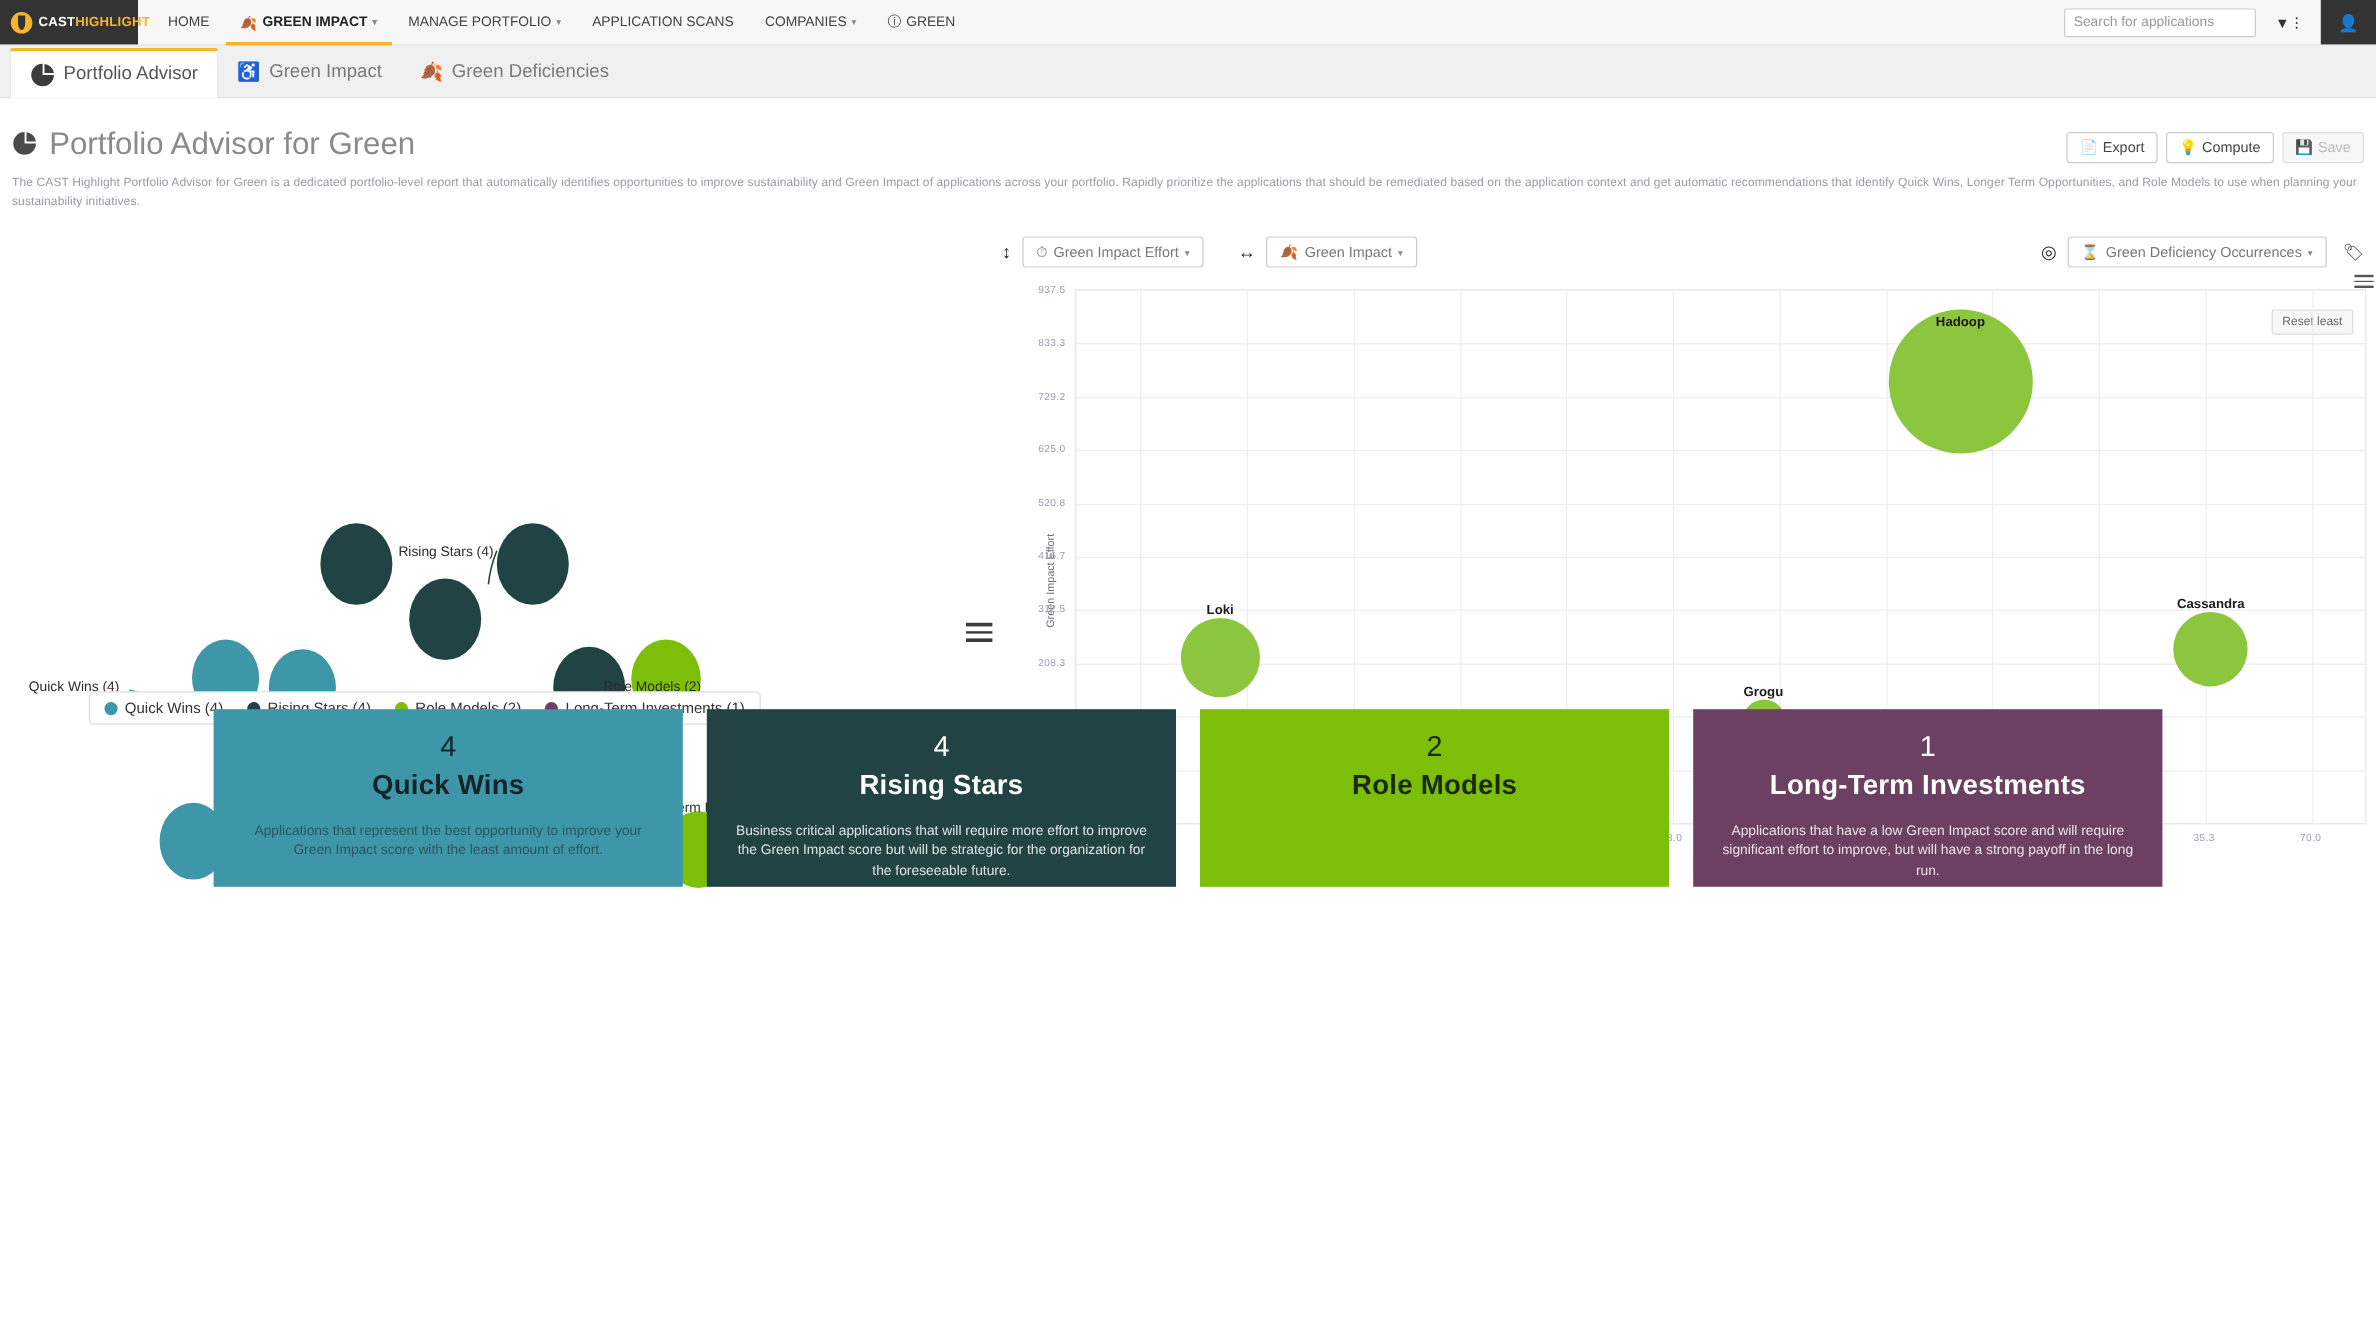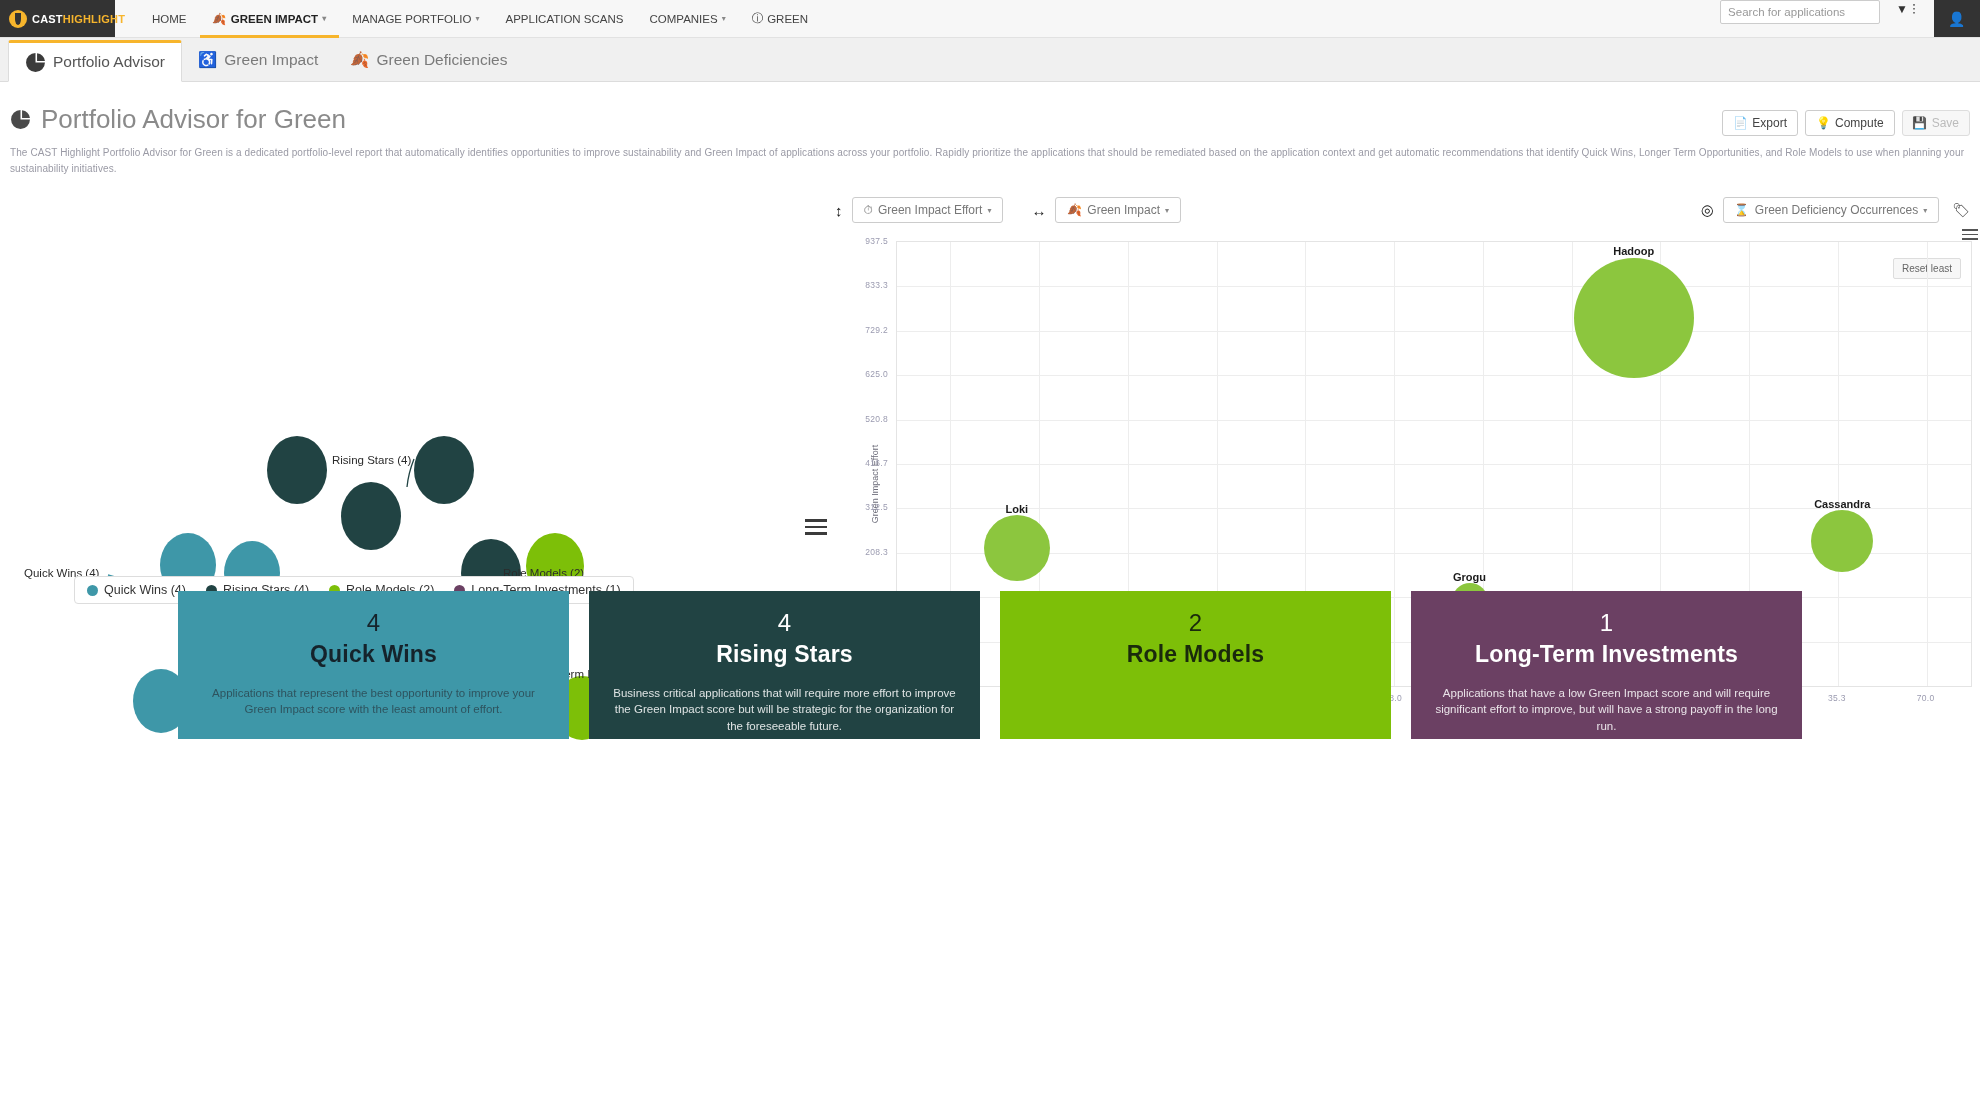--- a/index.html
+++ b/index.html
@@ -27,31 +27,31 @@
   }
   .brand-logo::after {
     content: ""; position: absolute; left: 6px; top: 3px;
     width: 6px; height: 12px; border-radius: 0 0 50% 50%;
     background: #333;
   }
   .brand-text { font-size: 11px; font-weight: bold; letter-spacing: .2px; }
   .brand-text .w { color: #ffffff; }
   .brand-text .y { color: #f7b52c; }
 
-  .nav-items { display: flex; align-items: center; gap: 0px; padding-left: 24px; }
+  .nav-items { display: flex; align-items: center; gap: 0px; padding-left: 12px; }
   .nav-item {
     font-size: 11.5px; color: #444; padding: 0 13px; height: 38px;
     display: flex; align-items: center; gap: 4px; cursor: pointer;
     white-space: nowrap;
   }
   .nav-item.active { font-weight: bold; color: #222; box-shadow: inset 0 -3px 0 #f7b52c; }
   .caret { font-size: 8px; color: #888; }
 
   .nav-right {
-    margin-left: auto; display: flex; align-items: flex-start; gap: 0;
+    margin-left: auto; display: flex; align-items: center; gap: 0;
   }
   .search-box {
     width: 160px; height: 24px; border: 1px solid #ccc; background: #fff;
     border-radius: 2px; font-size: 11.5px; color: #555; padding: 0 7px;
     font-family: "Liberation Sans", sans-serif;
   }
   .search-box::placeholder { color: #999; }
   .filter-icon { padding: 0 14px 0 16px; font-size: 12px; color: #333; cursor: pointer;}
   .user-box {
     width: 46px; background: #333; display: flex; align-items: center;
@@ -389,21 +389,21 @@
           <div class="gridline" style="top: 0px; left: 319.537px; height: 100%; width: 1px;"></div>
           <div class="gridline" style="top: 0px; left: 408.298px; height: 100%; width: 1px;"></div>
           <div class="gridline" style="top: 0px; left: 497.058px; height: 100%; width: 1px;"></div>
           <div class="gridline" style="top: 0px; left: 585.818px; height: 100%; width: 1px;"></div>
           <div class="gridline" style="top: 0px; left: 674.579px; height: 100%; width: 1px;"></div>
           <div class="gridline" style="top: 0px; left: 763.339px; height: 100%; width: 1px;"></div>
           <div class="gridline" style="top: 0px; left: 852.099px; height: 100%; width: 1px;"></div>
           <div class="gridline" style="top: 0px; left: 940.86px; height: 100%; width: 1px;"></div>
           <div class="gridline" style="top: 0px; left: 1029.62px; height: 100%; width: 1px;"></div>
           <div class="spot" style="left: 676.711px; top: 15.6552px; width: 120px; height: 120px; background: rgb(140, 198, 62);"></div>
-          <div class="spot-lbl" style="left: 736.711px; top: 3px;">Hadoop</div>
+          <div class="spot-lbl" style="left: 736.711px; top: 21px;">Hadoop</div>
           <div class="spot" style="left: 914.298px; top: 268.424px; width: 62px; height: 62px; background: rgb(140, 198, 62);"></div>
           <div class="spot-lbl" style="left: 945.298px; top: 256.424px;">Cassandra</div>
           <div class="spot" style="left: 86.8264px; top: 272.817px; width: 66px; height: 66px; background: rgb(140, 198, 62);"></div>
           <div class="spot-lbl" style="left: 119.826px; top: 260.817px;">Loki</div>
           <div class="spot" style="left: 554.504px; top: 341.096px; width: 36px; height: 36px; background: rgb(140, 198, 62);"></div>
           <div class="spot-lbl" style="left: 572.504px; top: 329.096px;">Grogu</div>
           <div class="spot" style="left: 270.033px; top: 368.538px; width: 28px; height: 28px; background: rgb(140, 198, 62);"></div>
           <div class="spot-lbl" style="left: 284.033px; top: 356.538px;">Mando</div>
           <div class="spot" style="left: 392.298px; top: 364.407px; width: 32px; height: 32px; background: rgb(140, 198, 62);"></div>
           <div class="spot-lbl" style="left: 408.298px; top: 352.407px;">Unicorn</div>

